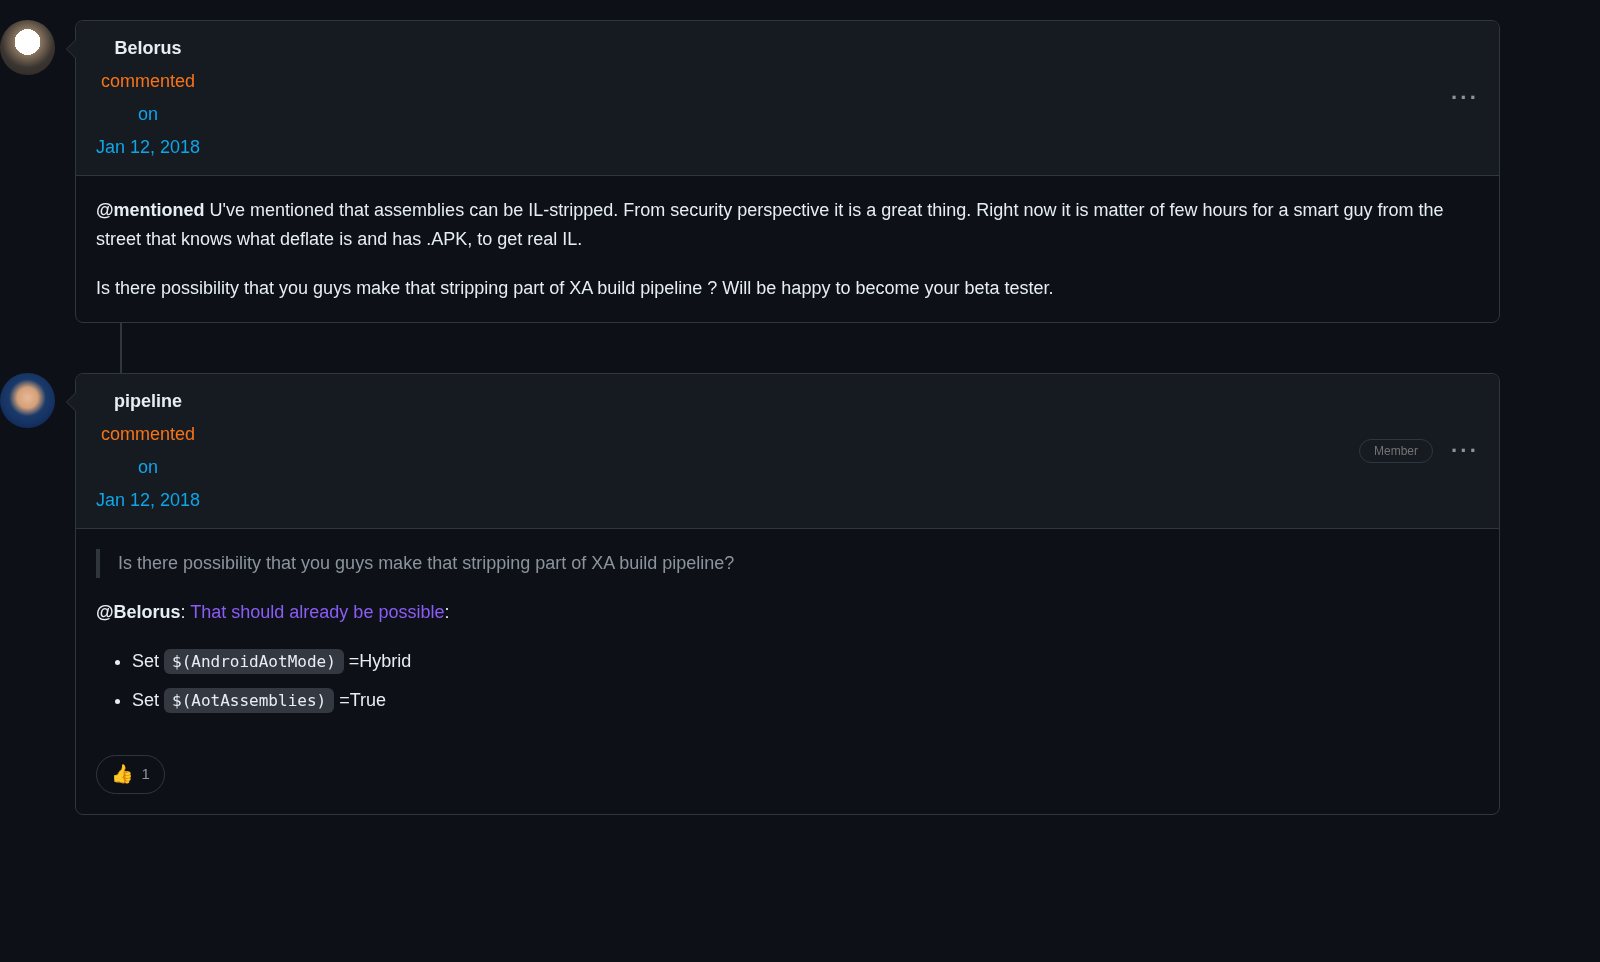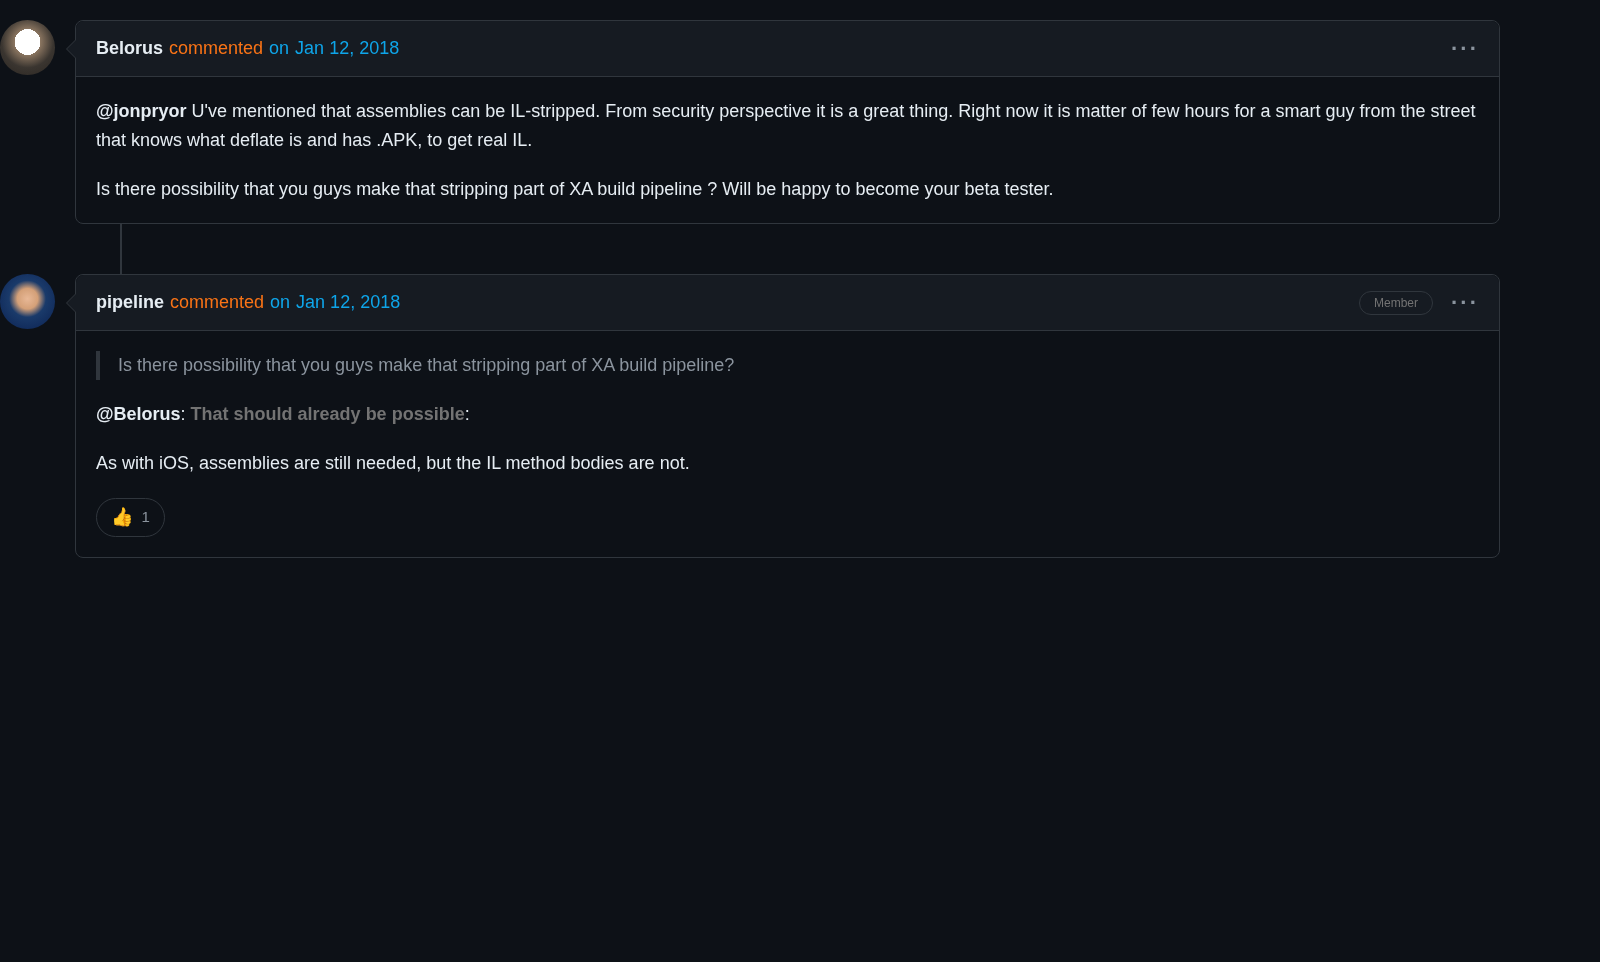--- a/index.html
+++ b/index.html
@@ -84,20 +84,21 @@
       background: #161b22;
       border-bottom: 1px solid #30363d;
       border-radius: 8px 8px 0 0;
       color: #8b949e;
     }
     .comment-header-left {
       display: flex;
       align-items: center;
       gap: 6px;
       font-size: 18px;
+      flex-direction: column;
     }
     .author {
       color: #e6edf3;
       font-weight: 600;
     }
     .commented-text { color: #f97316; }
     .timestamp { color: #0ea5e9; }
     .comment-header-right {
       display: flex;
       align-items: center;
@@ -128,21 +129,21 @@
       margin-bottom: 20px;
     }
     .comment-body p:last-child { margin-bottom: 0; }
     .mention { font-weight: 600; color: #e6edf3; }
     blockquote {
       border-left: 4px solid #30363d;
       color: #8b949e;
       padding: 0 18px;
       margin-bottom: 20px;
     }
-    .link { color: #737373; text-decoration: none; font-weight: bold; }
+    .link { color: #8b5cf6; text-decoration: none; }
     .comment-body ul {
       padding-left: 36px;
       margin-bottom: 20px;
     }
     .comment-body li {
       margin-bottom: 10px;
     }
     code {
       font-family: ui-monospace, SFMono-Regular, "SF Mono", Menlo, Consolas, monospace;
       background: #343941;
@@ -183,21 +184,21 @@
           <span class="commented-text">commented</span>
           <span class="timestamp">on</span>
           <a class="timestamp">Jan 12, 2018</a>
         </div>
         <div class="comment-header-right">
           <span class="menu-btn">···</span>
         </div>
       </div>
       <div class="comment-body">
         <p>
-          <span class="mention">@jonpryor</span><span> U've mentioned that assemblies can be IL-stripped. From security perspective it is a great thing. Right now it is matter of few hours for a smart guy from the street that knows what deflate is and has .APK, to get real IL.</span>
+          <span class="mention">@mentioned</span><span> U've mentioned that assemblies can be IL-stripped. From security perspective it is a great thing. Right now it is matter of few hours for a smart guy from the street that knows what deflate is and has .APK, to get real IL.</span>
         </p>
         <p>Is there possibility that you guys make that stripping part of XA build pipeline ? Will be happy to become your beta tester.</p>
       </div>
     </div>
   </div>
 
   <div class="comment-block">
     <div class="avatar avatar-2"></div>
     <div class="comment">
       <div class="comment-arrow"></div>
@@ -213,21 +214,28 @@
           <span class="menu-btn">···</span>
         </div>
       </div>
       <div class="comment-body">
         <blockquote>
           <p>Is there possibility that you guys make that stripping part of XA build pipeline?</p>
         </blockquote>
         <p>
           <span class="mention">@Belorus</span><span>: </span><a class="link">That should already be possible</a><span>:</span>
         </p>
-        <p>As with iOS, assemblies are still needed, but the IL method bodies are not.</p>
+        <ul>
+          <li>
+            <span>Set </span><code>$(AndroidAotMode)</code><span> =Hybrid</span>
+          </li>
+          <li>
+            <span>Set </span><code>$(AotAssemblies)</code><span> =True</span>
+          </li>
+        </ul>
       </div>
       <div class="reactions">
         <span class="reaction-pill">
           <span class="reaction-emoji">👍</span>
           <span>1</span>
         </span>
       </div>
     </div>
   </div>
 

